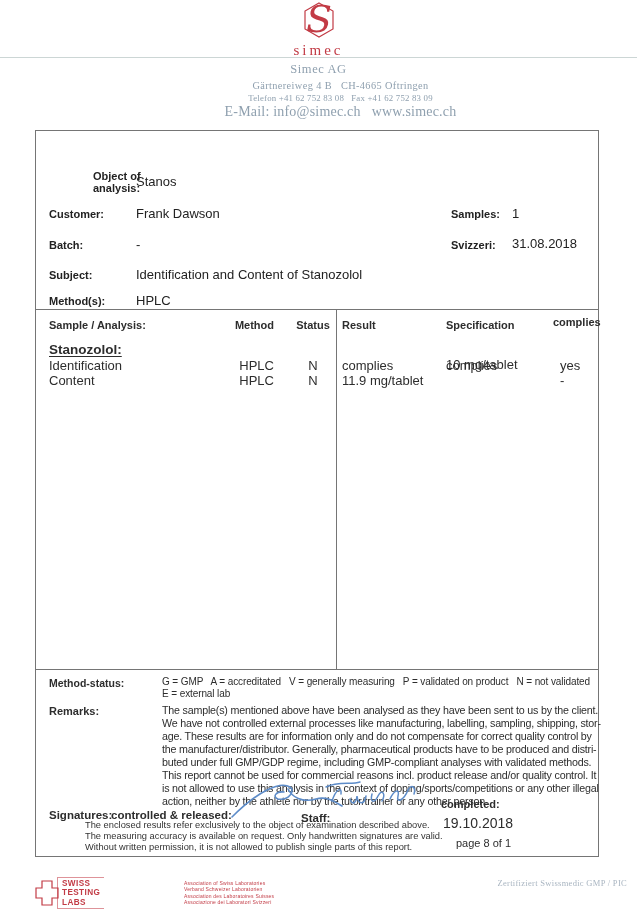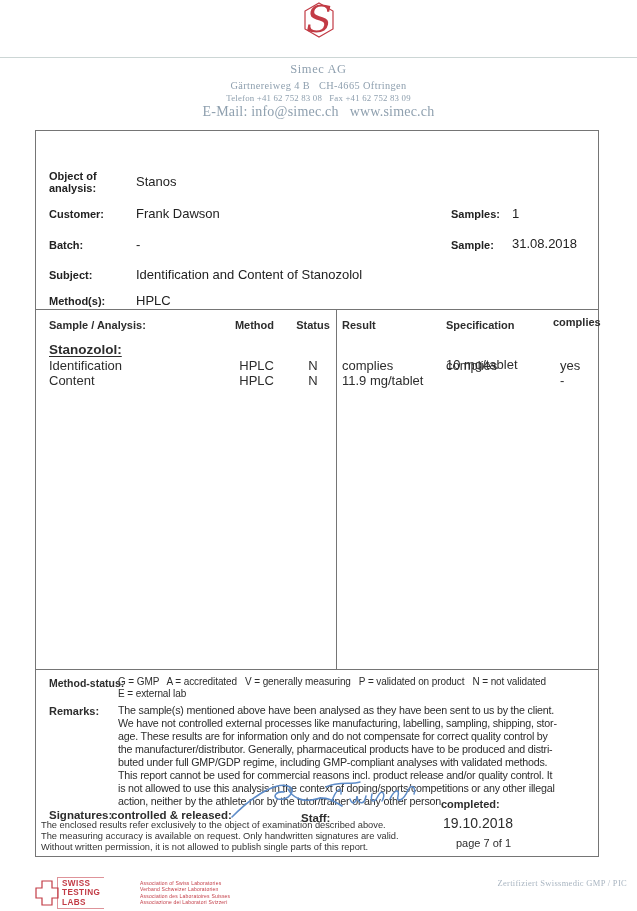--- a/index.html
+++ b/index.html
@@ -8,21 +8,21 @@
     --red:#c23b45;
     --muted:#8fa0af;
     --blue:#5d8cc9;
   }
   html,body{margin:0;padding:0;background:#ffffff;}
   .page{
     position:relative;width:637px;height:911px;background:#fff;overflow:hidden;
     font-family:"Liberation Sans", sans-serif;color:var(--ink);
   }
   .abs{position:absolute;}
-  .pre{white-space:pre-wrap;}
+  .pre{white-space:pre-wrap;padding-left:44px;}
 
   
   .logo-wrap{left:0;right:0;top:2px;text-align:center;}
   .logo-word{font-family:"Liberation Serif", serif;font-size:15px;color:var(--red);letter-spacing:3px;margin-top:0px;}
   .head-rule{left:0;top:57px;width:637px;height:1px;background:#ccd6d5;}
   .center{left:0;right:0;text-align:center;}
   .company{top:62px;font-family:"Liberation Serif", serif;font-size:12.5px;color:var(--muted);letter-spacing:0.6px;}
   .addr1{top:80px;font-family:"Liberation Serif", serif;font-size:10.3px;color:var(--muted);letter-spacing:0.4px;}
   .addr2{top:93px;font-family:"Liberation Serif", serif;font-size:8.8px;color:var(--muted);letter-spacing:0.2px;}
   .addr3{top:104px;font-family:"Liberation Serif", serif;font-size:14px;color:var(--muted);letter-spacing:0.2px;}
@@ -69,20 +69,21 @@
 </head>
 <body>
 
 <div class="page">
 
   <div class="abs logo-wrap">
     <svg width="64" height="36" viewBox="0 0 64 36">
       <polygon points="32,1 46,9 46,27 32,35 18,27 18,9" fill="none" stroke="#c23b45" stroke-width="1.2"></polygon>
       <text x="32" y="30" text-anchor="middle" font-family="DejaVu Serif, serif" font-size="38" font-style="italic" fill="#c23b45">S</text>
     </svg>
+    <div class="logo-word">simec</div>
   </div>
 
   <div class="abs head-rule"></div>
 
   <div class="abs center company">Simec AG</div>
   <div class="abs center addr1 pre">Gärtnereiweg 4 B   CH-4665 Oftringen</div>
   <div class="abs center addr2 pre">Telefon +41 62 752 83 08   Fax +41 62 752 83 09</div>
   <div class="abs center addr3 pre">E-Mail: info@simec.ch   www.simec.ch</div>
 
   <div class="abs box">
@@ -92,21 +93,21 @@
 analysis:</div>
     <div class="abs val" style="left:100px;top:43px;">Stanos</div>
 
     <div class="abs lbl" style="left:13px;top:77px;">Customer:</div>
     <div class="abs val" style="left:100px;top:75px;">Frank Dawson</div>
     <div class="abs lbl" style="left:415px;top:77px;">Samples:</div>
     <div class="abs val" style="left:476px;top:75px;">1</div>
 
     <div class="abs lbl" style="left:13px;top:108px;">Batch:</div>
     <div class="abs val" style="left:100px;top:106px;">-</div>
-    <div class="abs lbl" style="left:415px;top:108px;">Sample:</div>
+    <div class="abs lbl" style="left:415px;top:108px;">Svizzeri:</div>
     <div class="abs val" style="left:476px;top:105px;">31.08.2018</div>
 
     <div class="abs lbl" style="left:13px;top:138px;">Subject:</div>
     <div class="abs val" style="left:100px;top:136px;">Identification and Content of Stanozolol</div>
 
     <div class="abs lbl" style="left:13px;top:164px;">Method(s):</div>
     <div class="abs val" style="left:100px;top:162px;">HPLC</div>
 
     <div class="abs tline" style="left:0;top:178px;width:562px;"></div>
     <div class="abs vline" style="left:300px;top:178px;height:360px;"></div>
@@ -161,21 +162,21 @@
     </svg>
 
     <div class="abs sig-lbl" style="left:265px;top:681px;">Staff:</div>
 
     <svg class="abs" style="left:288px;top:646px;" width="105" height="38" viewBox="0 0 105 38">
       <path d="M8,24 C12,12 18,9 17,17 M2,10 C14,4 28,8 36,5 M26,22 C28,28 32,27 33,19 C34,27 40,29 42,19 M48,17 C46,25 50,27 54,19 C58,11 62,17 58,24 M66,22 C70,13 76,11 74,19 C72,27 80,23 84,13 C88,6 92,11 90,17" fill="none" stroke="#5d8cc9" stroke-width="1.5" stroke-linecap="round"></path>
     </svg>
 
     <div class="abs completed-lbl" style="left:405px;top:667px;">completed:</div>
     <div class="abs completed-date" style="left:407px;top:684px;">19.10.2018</div>
-    <div class="abs page-num" style="left:420px;top:706px;">page 7 of 1</div>
+    <div class="abs page-num" style="left:420px;top:706px;">page 8 of 1</div>
 
     <div class="abs fine pre" style="left:5px;top:689px;width:400px;">The enclosed results refer exclusively to the object of examination described above.
 The measuring accuracy is available on request. Only handwritten signatures are valid.
 Without written permission, it is not allowed to publish single parts of this report.</div>
   </div>
 
   <div class="abs stl">
     <svg class="abs" style="left:0;top:3px;" width="24" height="26" viewBox="0 0 24 26">
       <path d="M7,1 h10 v7 h6 v10 h-6 v7 h-10 v-7 h-6 v-10 h6 z" fill="none" stroke="#c23b45" stroke-width="1.2"></path>
     </svg>

